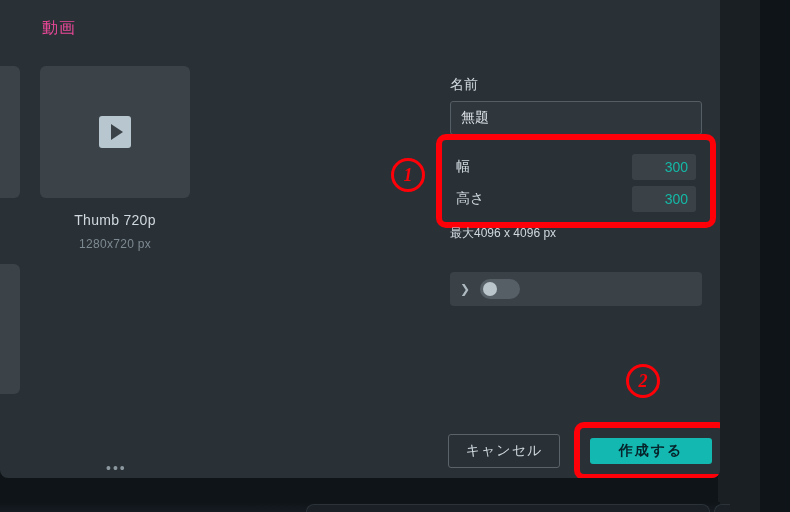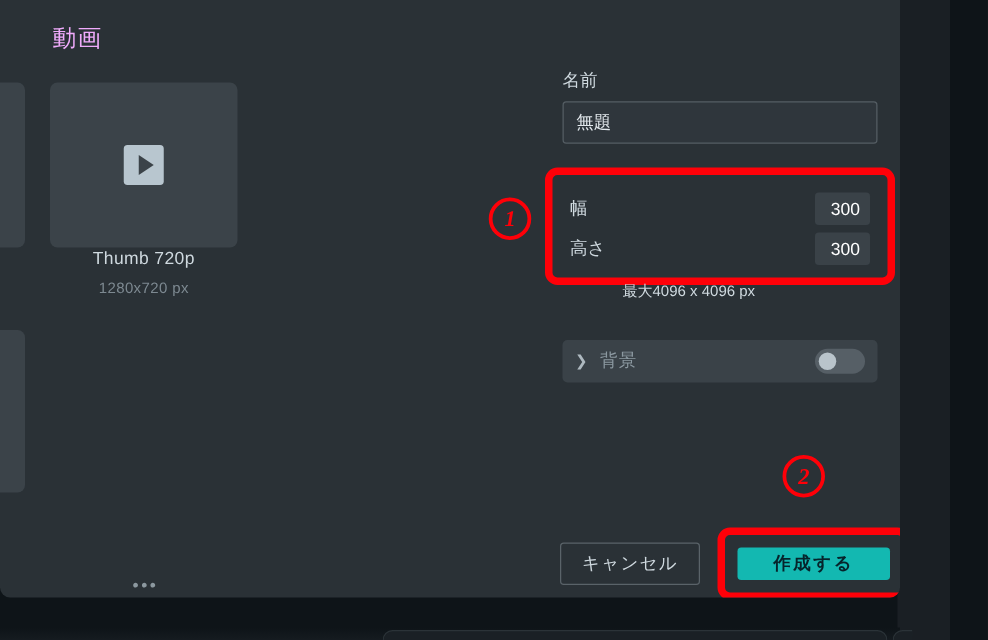--- a/index.html
+++ b/index.html
@@ -34,23 +34,23 @@
     height: 478px;
     background: #2a3136;
     border-radius: 0 0 8px 8px;
     overflow: hidden;
   }
 
   .section-label {
     position: absolute;
     left: 42px;
     top: 18px;
-    color: #f0abfc;
+    color: #ec4899;
     letter-spacing: 1px;
-    font-size: 19px;
+    font-size: 16px;
   }
 
   
   .thumbs {
     position: absolute;
     left: -20px;
     top: 66px;
     display: flex;
     gap: 20px;
   }
@@ -86,20 +86,21 @@
     justify-content: center;
   }
   .play-triangle {
     width: 0; height: 0;
     border-left: 12px solid #3b4349;
     border-top: 8px solid transparent;
     border-bottom: 8px solid transparent;
     margin-left: 3px;
   }
   .thumb-title {
+    margin-top: 14px;
     color: #cfd9df;
     font-size: 14px;
     letter-spacing: 0.3px;
   }
   .thumb-dim {
     margin-top: 9px;
     color: #7d8991;
     font-size: 12px;
     letter-spacing: 0.3px;
   }
@@ -123,21 +124,21 @@
     top: 460px;
     color: #8c989f;
     letter-spacing: 2px;
     font-size: 14px;
   }
 
   
   .form {
     position: absolute;
     left: 450px;
-    top: 56px;
+    top: 76px;
     width: 252px;
   }
   .field-label {
     color: #cfd9df;
     font-size: 14px;
     margin-bottom: 7px;
   }
   .text-input {
     width: 100%;
     height: 32px;
@@ -164,38 +165,37 @@
   .dim-row {
     display: flex;
     align-items: center;
     justify-content: space-between;
   }
   .dim-label {
     color: #cfd9df;
     font-size: 14px;
   }
   .num-input {
-    width: 44px;
+    width: 64px;
     height: 26px;
     background: #3a4248;
     border: none;
     border-radius: 3px;
-    color: #ffffff;
+    color: #14b8a6;
     text-align: right;
     padding-right: 8px;
     font-size: 14px;
   }
 
   .max-note {
     position: absolute;
     left: 450px;
     top: 225px;
     font-size: 12px;
     color: #cfd9df;
-    margin-left: 48px;
   }
 
   .bg-row {
     position: absolute;
     left: 450px;
     top: 272px;
     width: 252px;
     height: 34px;
     background: #3a4248;
     border-radius: 4px;
@@ -365,21 +365,20 @@
       <div class="dim-row">
         <span class="dim-label">高さ</span>
         <input class="num-input" value="300" style="">
       </div>
     </div>
 
     <div class="max-note">最大4096 x 4096 px</div>
 
     <div class="bg-row">
       <span class="chevron">❯</span>
-      <span class="bg-label">背景</span>
       <span class="toggle">
           <span class="knob"></span>
         </span>
     </div>
 
     <div class="footer">
       <button class="btn-cancel">キャンセル</button>
       <span class="create-wrap">
         <button class="btn-create">作成する</button>
       </span>

